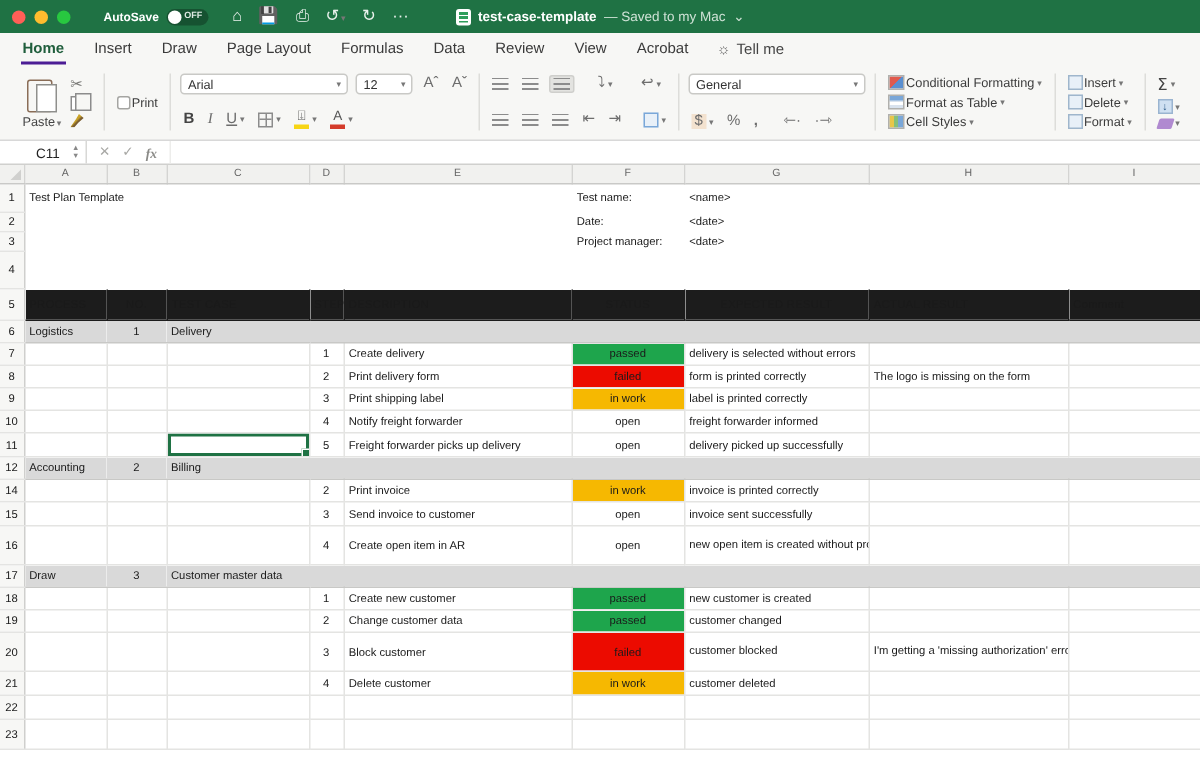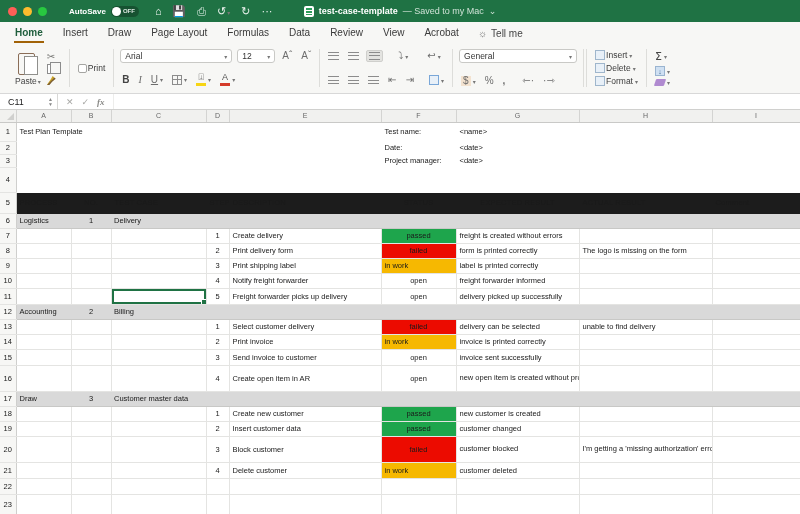--- a/index.html
+++ b/index.html
@@ -24,21 +24,21 @@
   .xlsdoc { width:10px; height:11px; background:#fff; border-radius:2px; position:relative; }
   .xlsdoc::after{ content:""; position:absolute; inset:2px;
     background:repeating-linear-gradient(#2e9e5b 0 2px,#fff 2px 3px); }
   .tb-title b { font-weight:700; }
   .tb-title .dim { color:#cfe2d6; font-weight:400; }
 
   
   .tabrow { height:22px; background:#f7f7f5; display:flex; align-items:center;
     padding:0 14px; gap:18px; font-size:10px; color:#3a3a3a; }
   .tab { padding:4px 1px 3px; cursor:default; }
-  .tab.active { color:#1f5e3c; font-weight:700; border-bottom:2px solid #a16207; }
+  .tab.active { color:#1f5e3c; font-weight:700; border-bottom:2px solid #4c1d95; }
   .tellme { display:flex; align-items:center; gap:4px; color:#444; }
   .bulb { font-size:10px; color:#666; }
 
   
   .ribbon { height:50px; background:#f7f7f5; border-bottom:1px solid #d8d8d8;
     display:flex; align-items:stretch; padding:3px 4px 4px 6px; font-size:9px; color:#3b3b3b; }
   .rgroup { display:flex; align-items:center; padding:0 5px; }
   .rsep { width:1px; background:#ddddda; margin:2px 1px; }
   .vcol { display:flex; flex-direction:column; justify-content:space-between; height:100%; }
   .rrow { display:flex; align-items:center; gap:5px;text-align:right; }
@@ -81,21 +81,21 @@
       linear-gradient(#7aa7d8,#7aa7d8) 0 0/100% 3px no-repeat,
       repeating-linear-gradient(to bottom,#fff 0 2px,#d8e2ee 2px 4px); }
   .stylic.cs { background:linear-gradient(90deg,#e8c64a 33%,#86c07a 33% 66%,#7aa7d8 66%); }
   .cellic { width:10px; height:10px; border:1px solid #9fb6cc; background:#e8f0f8; }
   .lbl { font-size:8.5px; color:#3b3b3b; white-space:nowrap; }
   .chk { width:9px; height:9px; border:1px solid #a5a5a2; background:#fff; border-radius:2px; }
 
   
   .fbar { height:16px; background:#fff; border-bottom:1px solid #d0d0ce; display:flex; align-items:stretch; font-size:9px; }
   .namebox { width:58px; border-right:1px solid #d8d8d6; display:flex; align-items:center;
-    justify-content:space-between; padding:0 4px 0 8px; color:#222; }
+    justify-content:space-between; padding:0 4px 0 24px; color:#222; }
   .stepper { display:flex; flex-direction:column; font-size:5px; color:#888; line-height:.9; }
   .ficons { display:flex; align-items:center; gap:8px; padding:0 8px; color:#a8a8a5; border-right:1px solid #ededeb; }
   .fx { font-style:italic; font-weight:700; font-size:9px; color:#8a8a87; font-family:"Liberation Serif",serif; }
 
   
   table#grid { border-collapse:collapse; table-layout:fixed; width:800px; }
   #grid th, #grid td { overflow:hidden; white-space:nowrap; font-size:7.5px; color:#1a1a1a;
     padding:0 3px; vertical-align:middle; font-weight:400; }
   #grid thead th { height:12px; background:#f1f1ef; border-right:1px solid #d4d4d2;
     border-bottom:1px solid #c9c9c7; color:#666; font-size:7px; text-align:center; padding:0; }
@@ -111,21 +111,21 @@
   td.metalabel { font-weight:700; font-size:8px; }
   td.metaval { font-size:8px; }
   td.hdr { background:#1c1c1c; color:#fff; font-weight:700; font-size:6.5px;
     border-right:1px solid #1c1c1c; border-bottom:1px solid #1c1c1c; letter-spacing:.2px; }
   td.hdr.ctr { text-align:center; }
   td.sec { background:#d9d9d9; border-right:1px solid #cécfcf; border-bottom:1px solid #c8c8c6; }
   td.sec, td.sec * { background-color:#d9d9d9; }
   td.ctr { text-align:center; }
   td.st-passed { background:var(--c-passed); text-align:center; font-weight:700; color:rgba(20,40,20,.8); }
   td.st-failed { background:var(--c-failed); text-align:center; font-weight:700; color:rgba(70,10,10,.85); }
-  td.st-inwork { background:var(--c-inwork); font-weight:700; color:rgba(60,40,0,.85); }
+  td.st-inwork { background:var(--c-inwork); text-align:center; font-weight:700; color:rgba(60,40,0,.85); }
   td.st-open { text-align:center; }
   td.wrap { white-space:normal; line-height:1.25; }
   td.selcell { position:relative; }
   td.selcell::before { content:""; position:absolute; inset:0; border:2px solid #1f7244; pointer-events:none; }
   td.selcell::after { content:""; position:absolute; right:-1px; bottom:-1px; width:4px; height:4px;
     background:#1f7244; border:1px solid #fff; }
 </style>
 </head>
 <body>
 
@@ -330,20 +330,39 @@
           </span>
         <span class="ibtn">
             <span class="glyph">·⇾</span>
           </span>
       </div>
     </div>
   </div>
 
   <div class="rsep"></div>
 
+  <div class="rgroup">
+    <div class="vcol" style="padding:2px 0;">
+      <span class="ibtn">
+        <span class="stylic cf"></span>
+        <span class="lbl">Conditional Formatting</span>
+          <span class="dd">▾</span>
+      </span>
+      <span class="ibtn">
+        <span class="stylic ft"></span>
+        <span class="lbl">Format as Table</span>
+          <span class="dd">▾</span>
+      </span>
+      <span class="ibtn">
+        <span class="stylic cs"></span>
+        <span class="lbl">Cell Styles</span>
+          <span class="dd">▾</span>
+      </span>
+    </div>
+  </div>
 
   <div class="rsep"></div>
 
   <div class="rgroup">
     <div class="vcol" style="padding:2px 0;">
       <span class="ibtn">
         <span class="cellic"></span>
         <span class="lbl">Insert</span>
           <span class="dd">▾</span>
       </span>
@@ -472,21 +491,21 @@
         <td class="sec" colspan="6"></td>
       </tr>
       <tr style="height: 15px;">
         <td class="gut">7</td>
         <td class="c"></td>
         <td class="c"></td>
         <td class="c"></td>
         <td class="c ctr">1</td>
         <td class="c">Create delivery</td>
         <td class="c st-passed">passed</td>
-        <td class="c">freight is created without errors</td>
+        <td class="c">delivery is selected without errors</td>
         <td class="c"></td>
         <td class="c"></td>
       </tr>
       <tr style="height: 15px;">
         <td class="gut">8</td>
         <td class="c"></td>
         <td class="c"></td>
         <td class="c"></td>
         <td class="c ctr">2</td>
         <td class="c">Print delivery form</td>
@@ -532,32 +551,20 @@
         <td class="c"></td>
       </tr>
       <tr style="height: 15px;">
         <td class="gut">12</td>
         <td class="sec">Accounting</td>
         <td class="sec ctr">2</td>
         <td class="sec">Billing</td>
         <td class="sec" colspan="6"></td>
       </tr>
       <tr style="height: 15px;">
-        <td class="gut">13</td>
-        <td class="c"></td>
-        <td class="c"></td>
-        <td class="c"></td>
-        <td class="c ctr">1</td>
-        <td class="c">Select customer delivery</td>
-        <td class="c st-failed">failed</td>
-        <td class="c">delivery can be selected</td>
-        <td class="c">unable to find delivery</td>
-        <td class="c"></td>
-      </tr>
-      <tr style="height: 15px;">
         <td class="gut">14</td>
         <td class="c"></td>
         <td class="c"></td>
         <td class="c"></td>
         <td class="c ctr">2</td>
         <td class="c">Print invoice</td>
         <td class="c st-inwork">in work</td>
         <td class="c">invoice is printed correctly</td>
         <td class="c"></td>
         <td class="c"></td>
@@ -604,21 +611,21 @@
         <td class="c">new customer is created</td>
         <td class="c"></td>
         <td class="c"></td>
       </tr>
       <tr style="height: 15px;">
         <td class="gut">19</td>
         <td class="c"></td>
         <td class="c"></td>
         <td class="c"></td>
         <td class="c ctr">2</td>
-        <td class="c">Insert customer data</td>
+        <td class="c">Change customer data</td>
         <td class="c st-passed">passed</td>
         <td class="c">customer changed</td>
         <td class="c"></td>
         <td class="c"></td>
       </tr>
       <tr style="height: 26px;">
         <td class="gut">20</td>
         <td class="c"></td>
         <td class="c"></td>
         <td class="c"></td>

